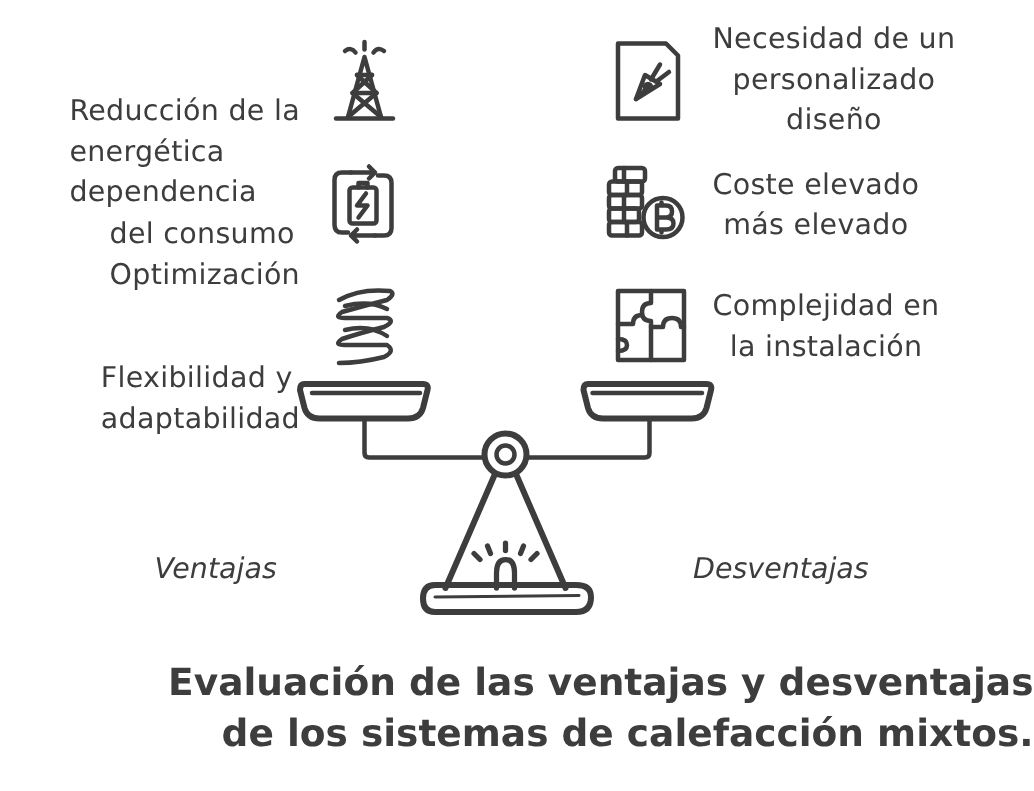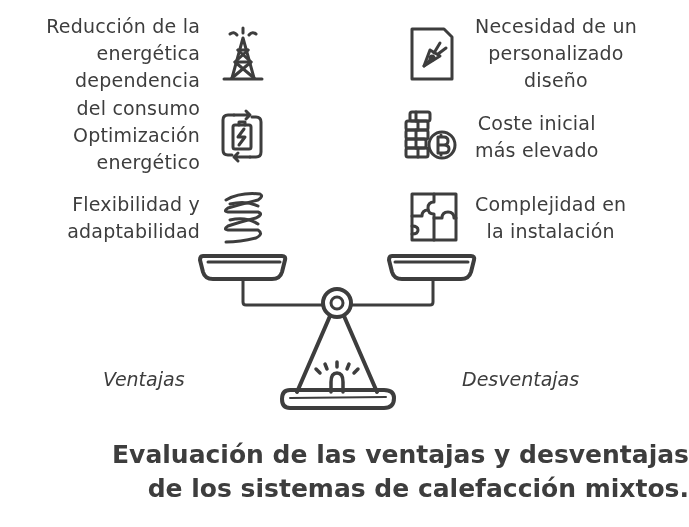--- a/index.html
+++ b/index.html
@@ -1,38 +1,37 @@
 <!DOCTYPE html>
 <html><head>
 <meta charset="utf-8">
 <style>
   html, body { margin:0; padding:0; background:#ffffff; }
   body { width:689px; height:527px; position:relative; overflow:hidden;
          font-family:"DejaVu Sans", sans-serif; color:#3d3d3d; }
   .txt { position:absolute; font-size:19px; line-height:27px; color:#3d3d3d; letter-spacing:0.2px; }
-  .right-align { text-align:right; }
+  .right-align { text-align:left;margin-top:48px; }
   .left-align { text-align:center; }
   .icon { position:absolute; }
   .label { position:absolute; font-size:19px; color:#3d3d3d;font-style:italic; }
   .title { position:absolute; left:0; width:689px; text-align:center; font-size:25px; font-weight:bold;
            line-height:34px; color:#3d3d3d; }
   svg { overflow:visible; }
 </style>
 </head>
 <body>
 
 <div class="txt right-align" style="right:489px; top:13px;">
   <div>Reducción de la</div>
   <div>energética</div>
   <div>dependencia</div>
 </div>
 <div class="txt right-align" style="right:489px; top:95px;">
   <div>del consumo</div>
   <div>Optimización</div>
-  <div>energético</div>
 </div>
 <div class="txt right-align" style="right:489px; top:191px;">
   <div>Flexibilidad y</div>
   <div>adaptabilidad</div>
 </div>
 
 <svg class="icon" style="left:220px; top:26px;" width="46" height="56" viewBox="0 0 46 56" fill="none" stroke="#3d3d3d" stroke-width="3" stroke-linecap="round" stroke-linejoin="round">
   <path d="M10 8 Q14 5 17 9"></path>
     <path d="M36 8 Q32 5 29 9"></path>
     <path d="M23 2 L23 7"></path>
@@ -56,21 +55,21 @@
   <path d="M6 10 Q20 2 40 4 Q44 6 38 10 Q22 14 8 18 Q2 22 10 22 L38 22 Q44 24 36 28 Q20 32 8 36 Q2 40 10 40 Q26 40 38 40 Q44 44 36 48 Q20 52 6 52"></path>
   <path d="M10 14 Q26 10 38 16 M10 30 Q26 26 38 34"></path>
 </svg>
 
 <div class="txt left-align" style="left:475px; top:13px;">
   <div>Necesidad de un</div>
   <div>personalizado</div>
   <div>diseño</div>
 </div>
 <div class="txt left-align" style="left:475px; top:110px;">
-  <div>Coste inicial</div>
+  <div>Coste elevado</div>
   <div>más elevado</div>
 </div>
 <div class="txt left-align" style="left:475px; top:191px;">
   <div>Complejidad en</div>
   <div>la instalación</div>
 </div>
 
 <svg class="icon" style="left:408px; top:26px;" width="48" height="56" viewBox="0 0 48 56" fill="none" stroke="#3d3d3d" stroke-width="3" stroke-linecap="round" stroke-linejoin="round">
   <path d="M4 3 L36 3 L44 11 L44 53 L4 53 Z"></path>
   <path d="M16 40 L22 24 L32 30 Z"></path>

